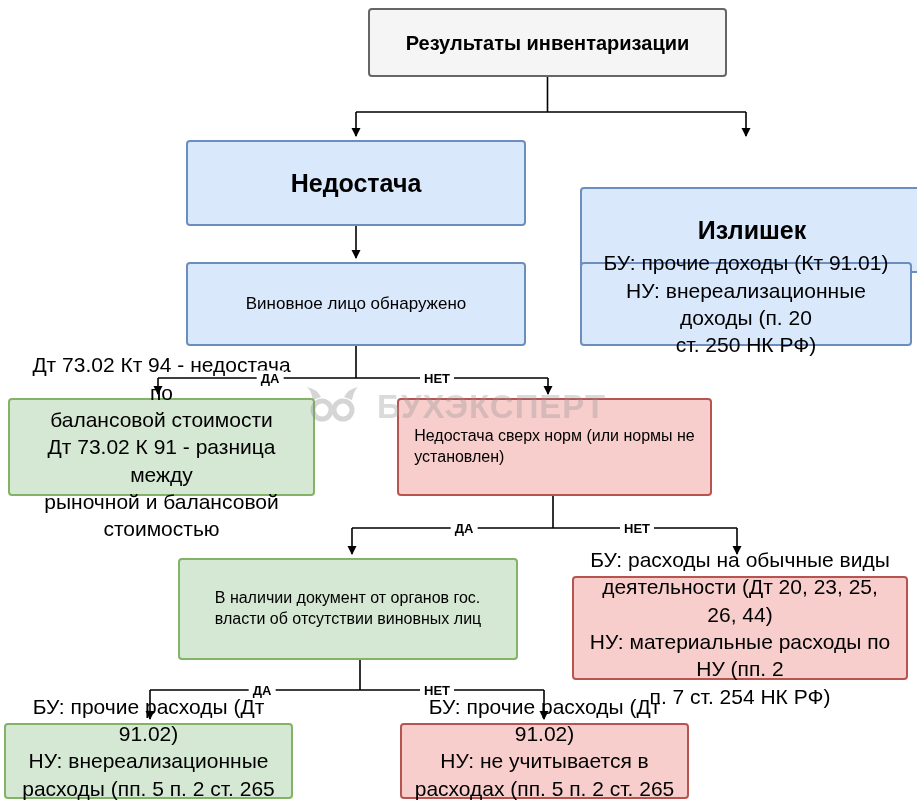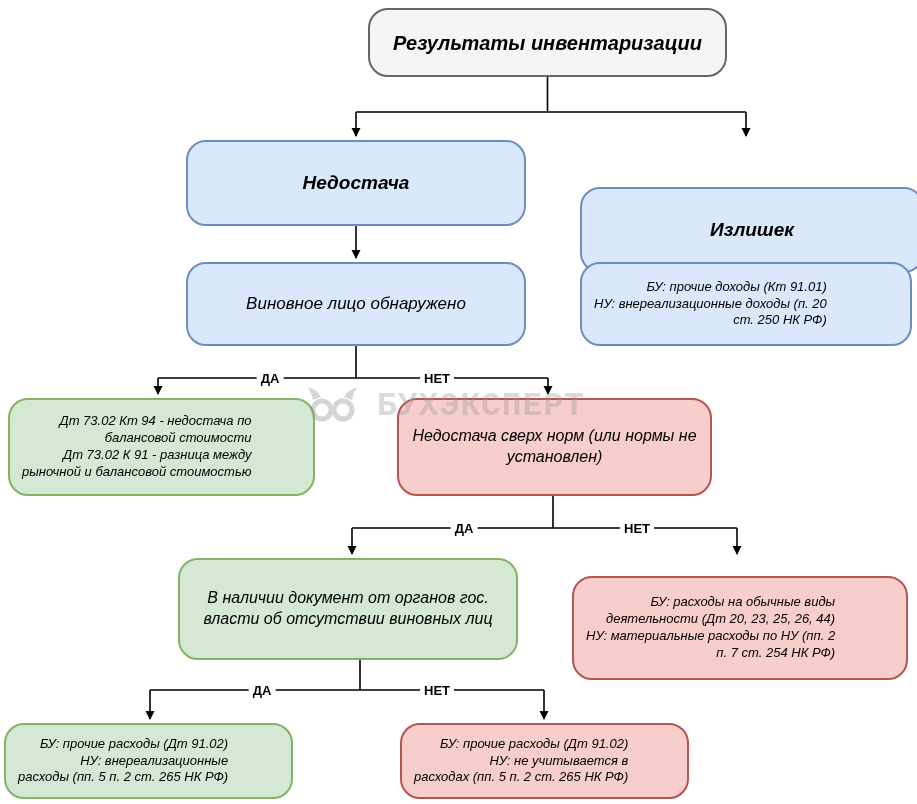--- a/index.html
+++ b/index.html
@@ -3,33 +3,33 @@
 <meta charset="utf-8">
 <style>
   html,body{margin:0;padding:0;background:#ffffff;}
   #stage{
     position:relative;width:917px;height:804px;background:#ffffff;
     font-family:"Liberation Sans", sans-serif;color:#000;overflow:hidden;
   }
   #wires{position:absolute;left:0;top:0;z-index:1;}
   .node{
     position:absolute;z-index:2;box-sizing:border-box;
-    border:2px solid;border-radius:20px;
+    border:2px solid;border-radius:4px;
     display:flex;align-items:center;justify-content:center;
-    white-space:pre-line;line-height:1.3;font-style:italic;
+    white-space:pre-line;line-height:1.3;
   }
   .gray {background:#f5f5f5;border-color:#666666;}
   .blue {background:#dae8fc;border-color:#6c8ebf;}
   .green{background:#d5e8d4;border-color:#82b366;}
   .red  {background:#f8cecc;border-color:#b85450;}
   .title-txt{font-weight:bold;font-size:20px;text-align:center;}
-  .h2-txt{font-weight:bold;font-size:19px;text-align:center;}
+  .h2-txt{font-weight:bold;font-size:25px;text-align:center;}
   .mid-txt{font-size:17px;text-align:right;}
-  .info-txt{font-size:13px;text-align:right;justify-content:flex-start;padding:7px 12px;}
-  .center-txt{font-size:16px;text-align:center;padding:8px 12px;}
+  .info-txt{font-size:21px;text-align:center;justify-content:flex-start;padding:7px 12px;}
+  .center-txt{font-size:16px;text-align:left;padding:8px 12px;}
 
   #n-root{left:368px;top:8px;width:359px;height:69px;}
   #n-shortage{left:186px;top:140px;width:340px;height:86px;}
   #n-surplus{left:580px;top:144px;width:344px;height:86px;margin-top:43px;}
   #n-culprit{left:186px;top:262px;width:340px;height:84px;}
   #n-surplus-acc{left:580px;top:262px;width:332px;height:84px;}
   #n-posting{left:8px;top:398px;width:307px;height:98px;}
   #n-overnorm{left:397px;top:398px;width:315px;height:98px;}
   #n-govdoc{left:178px;top:558px;width:340px;height:102px;}
   #n-normexp{left:572px;top:576px;width:336px;height:104px;}
@@ -46,21 +46,21 @@
   #lbl2-no{left:637px;top:528px;}
   #lbl3-yes{left:262px;top:690px;}
   #lbl3-no{left:437px;top:690px;}
 
   #watermark{
     position:absolute;left:305px;top:382px;z-index:4;display:flex;align-items:center;
     pointer-events:none;user-select:none;
   }
   #watermark .wm-text{
     font-size:33px;font-weight:bold;letter-spacing:1px;
-    color:rgba(150,150,150,0.35);margin-left:14px;margin-top:6px;font-family:Liberation Mono, monospace;
+    color:rgba(150,150,150,0.35);margin-left:14px;margin-top:6px;
   }
   #watermark svg{opacity:0.35;}
 </style>
 </head>
 <body>
 
 <div id="stage">
 
   <svg id="wires" width="917" height="804" viewBox="0 0 917 804">
     <defs>

